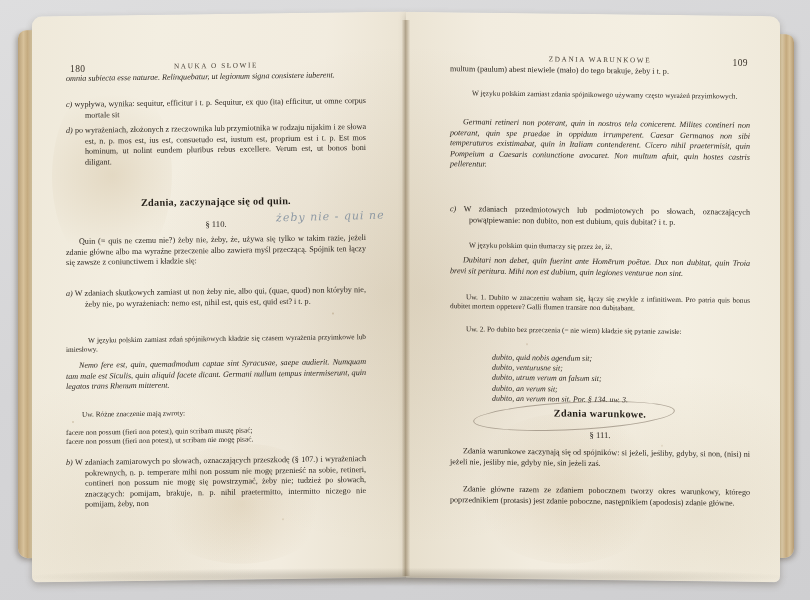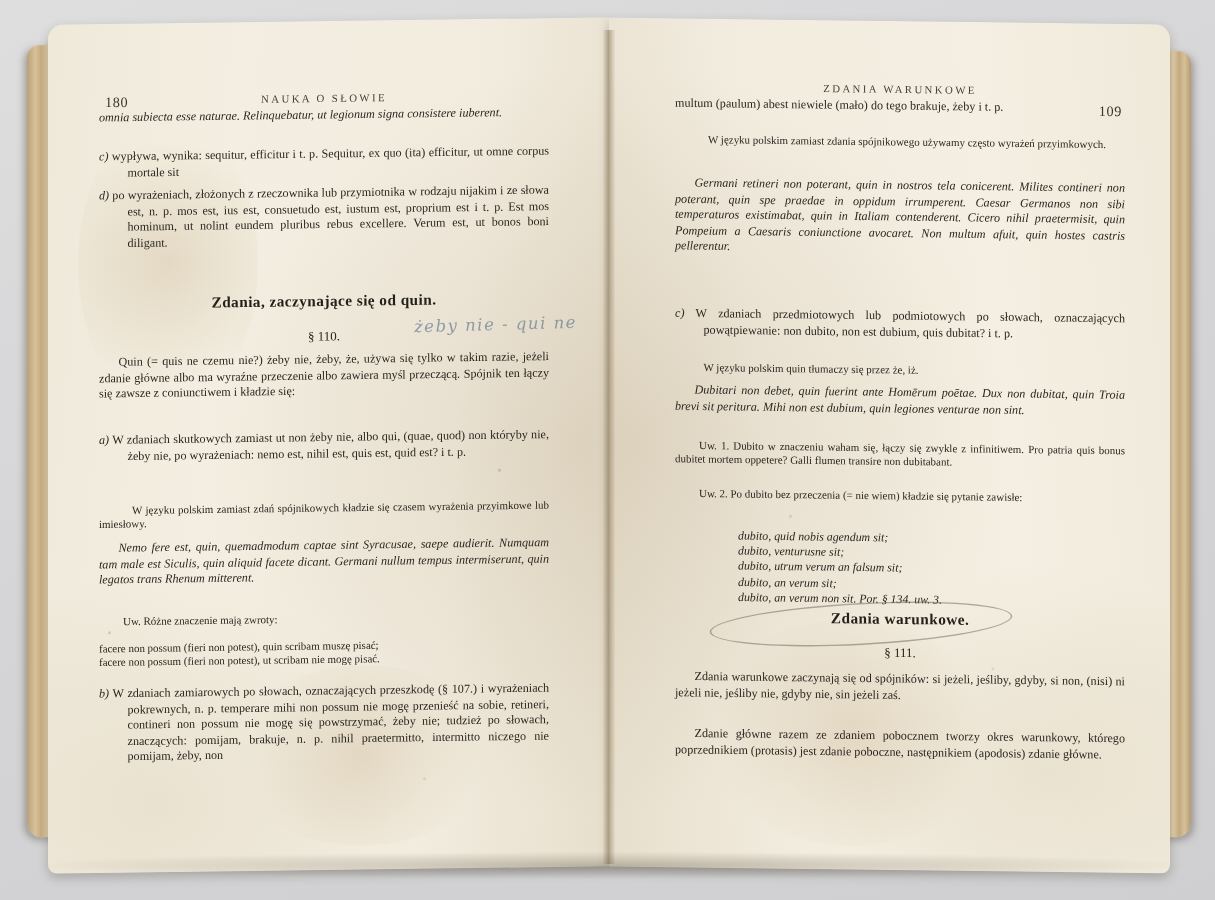--- a/index.html
+++ b/index.html
@@ -48,21 +48,21 @@
   .gutter{position:absolute;left:384px;top:6px;width:8px;height:556px;
     background:linear-gradient(90deg,rgba(160,136,96,.05),rgba(120,98,64,.45),rgba(160,136,96,.05));}
 
   
   .col{position:absolute;top:0;width:300px;color:#2a2520;}
   .col-l{left:48px;transform:skewY(-.75deg);}
   .col-r{left:432px;transform:skewY(.7deg);}
 
   .folio{position:absolute;font-size:9.5px;letter-spacing:.4px;color:#3a332b;}
   .folio-l{left:52px;top:50px;}
-  .folio-r{right:46px;top:44px;margin-top:12px;}
+  .folio-r{right:46px;top:44px;}
 
   .runhead{position:absolute;top:0;width:100%;text-align:center;
     font-size:7.2px;letter-spacing:1.6px;color:#473f35;
     font-variant:small-caps;text-transform:uppercase;}
   .runhead-l{top:48px;}
   .runhead-r{top:42px;}
 
   p{margin:0 0 0 0;font-size:8.1px;line-height:10.6px;text-align:justify;
     hyphens:none;color:#2c2620;}
   .blk{position:absolute;width:300px;}

